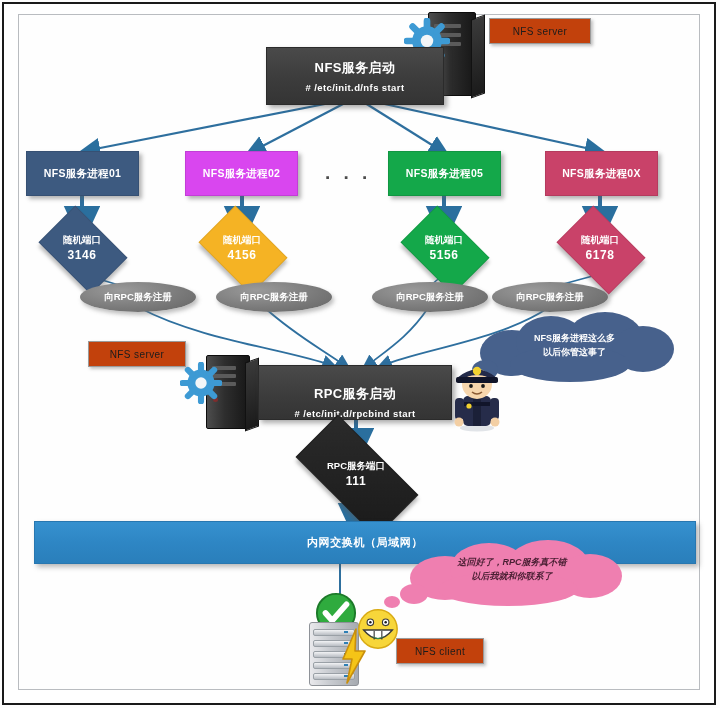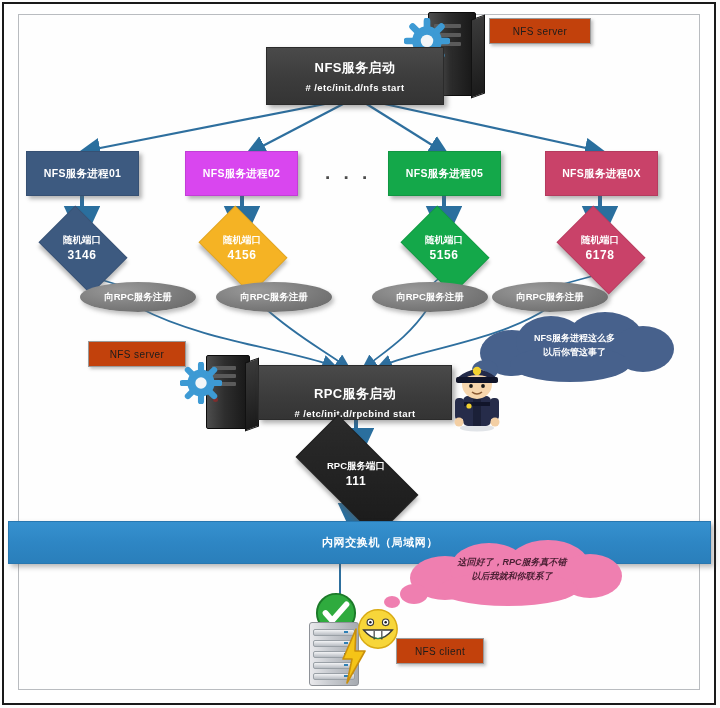--- a/index.html
+++ b/index.html
@@ -344,21 +344,21 @@
 
 
   <div class="diamond-wrap" style="left:300px;top:446px;width:112px;height:58px;">
     <div class="diamond" style="background:linear-gradient(135deg,#2b2b2b,#1a1a1a);"></div>
     <div class="diamond-label">
       <span>RPC服务端口</span>
       <span class="port-num">111</span>
     </div>
   </div>
 
-  <div class="switch-bar" style="left:8px;top:521px;width:660px;height:41px;padding-left:41px;">
+  <div class="switch-bar" style="left:34px;top:521px;width:660px;height:41px;">
     <span>内网交换机（局域网）</span>
   </div>
 
   <div class="cloud cloud-pink" style="left:398px;top:540px;width:228px;height:72px;">
     <div class="puff" style="left:12px;top:16px;width:70px;height:44px;"></div>
     <div class="puff" style="left:52px;top:3px;width:78px;height:52px;"></div>
     <div class="puff" style="left:108px;top:0px;width:84px;height:54px;"></div>
     <div class="puff" style="left:160px;top:14px;width:64px;height:44px;"></div>
     <div class="puff" style="left:40px;top:32px;width:140px;height:34px;"></div>
     <div class="puff" style="left:2px;top:44px;width:28px;height:20px;"></div>

